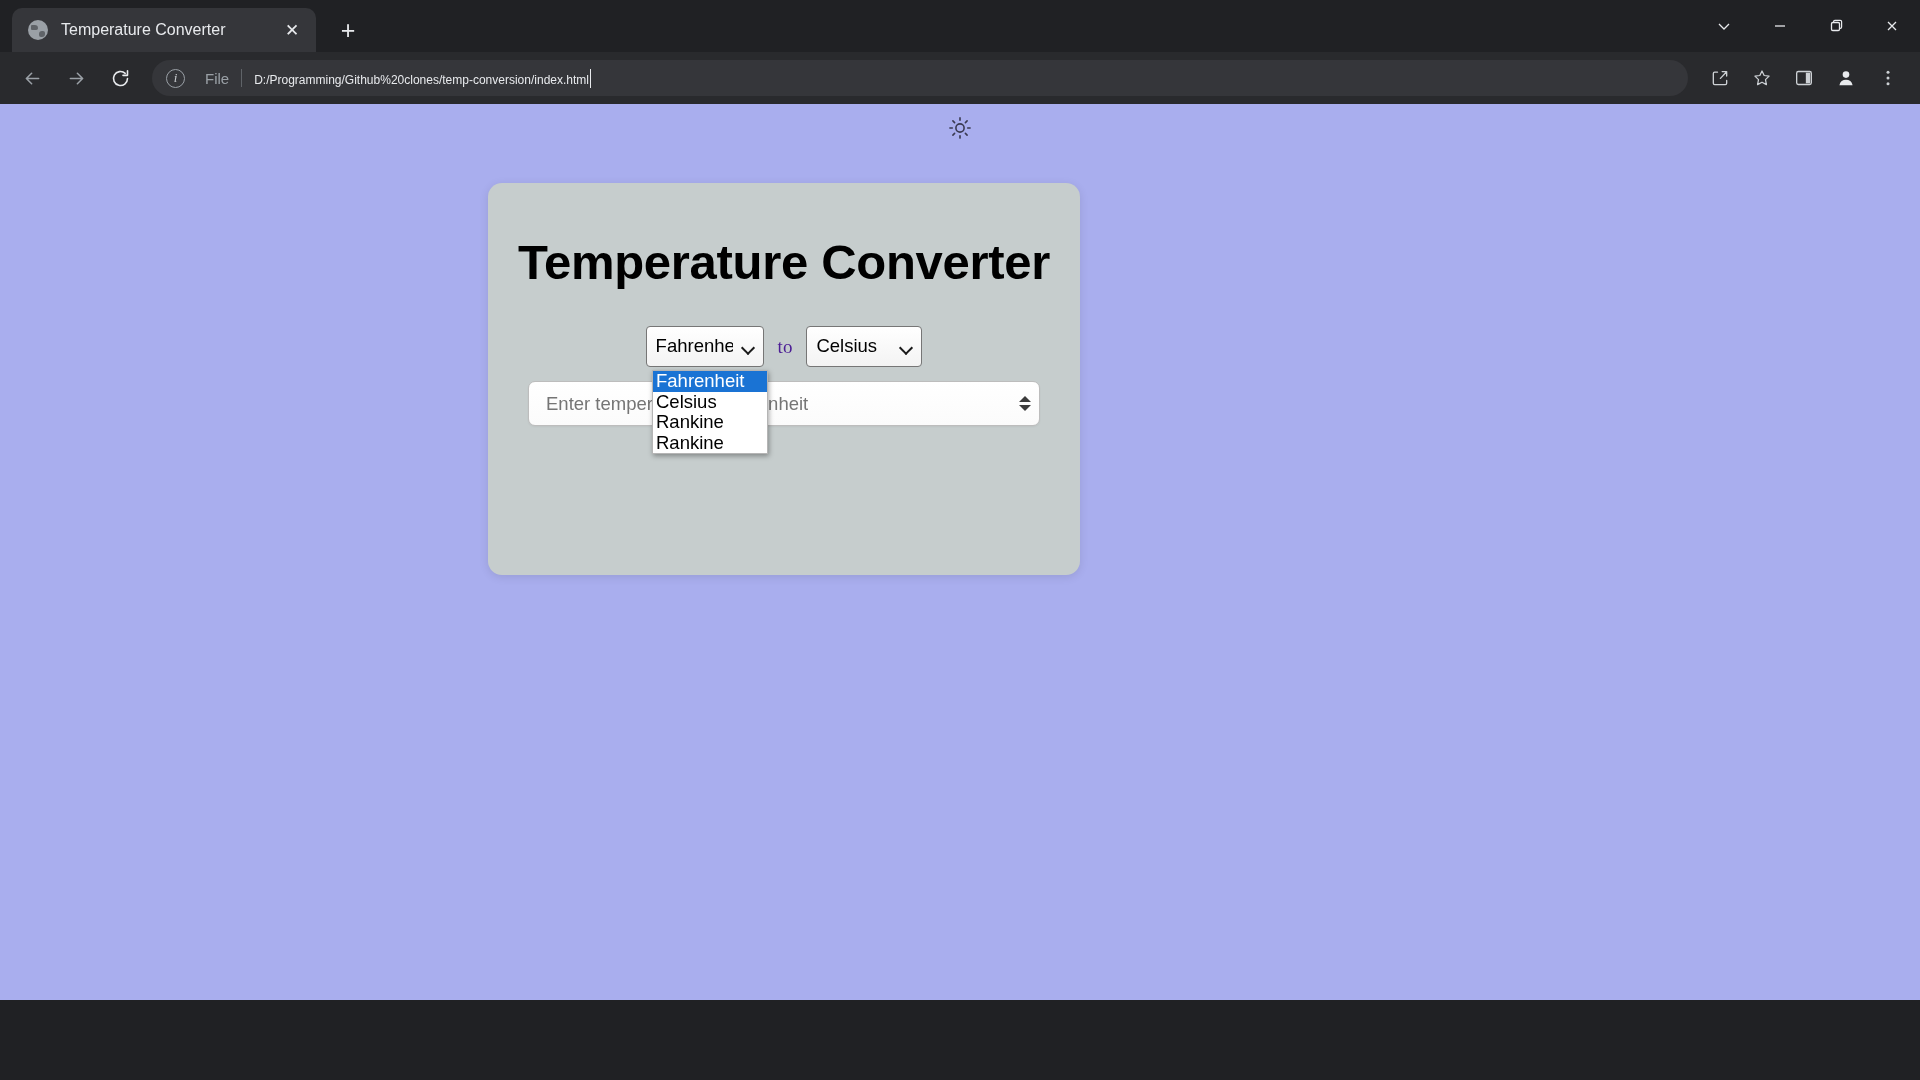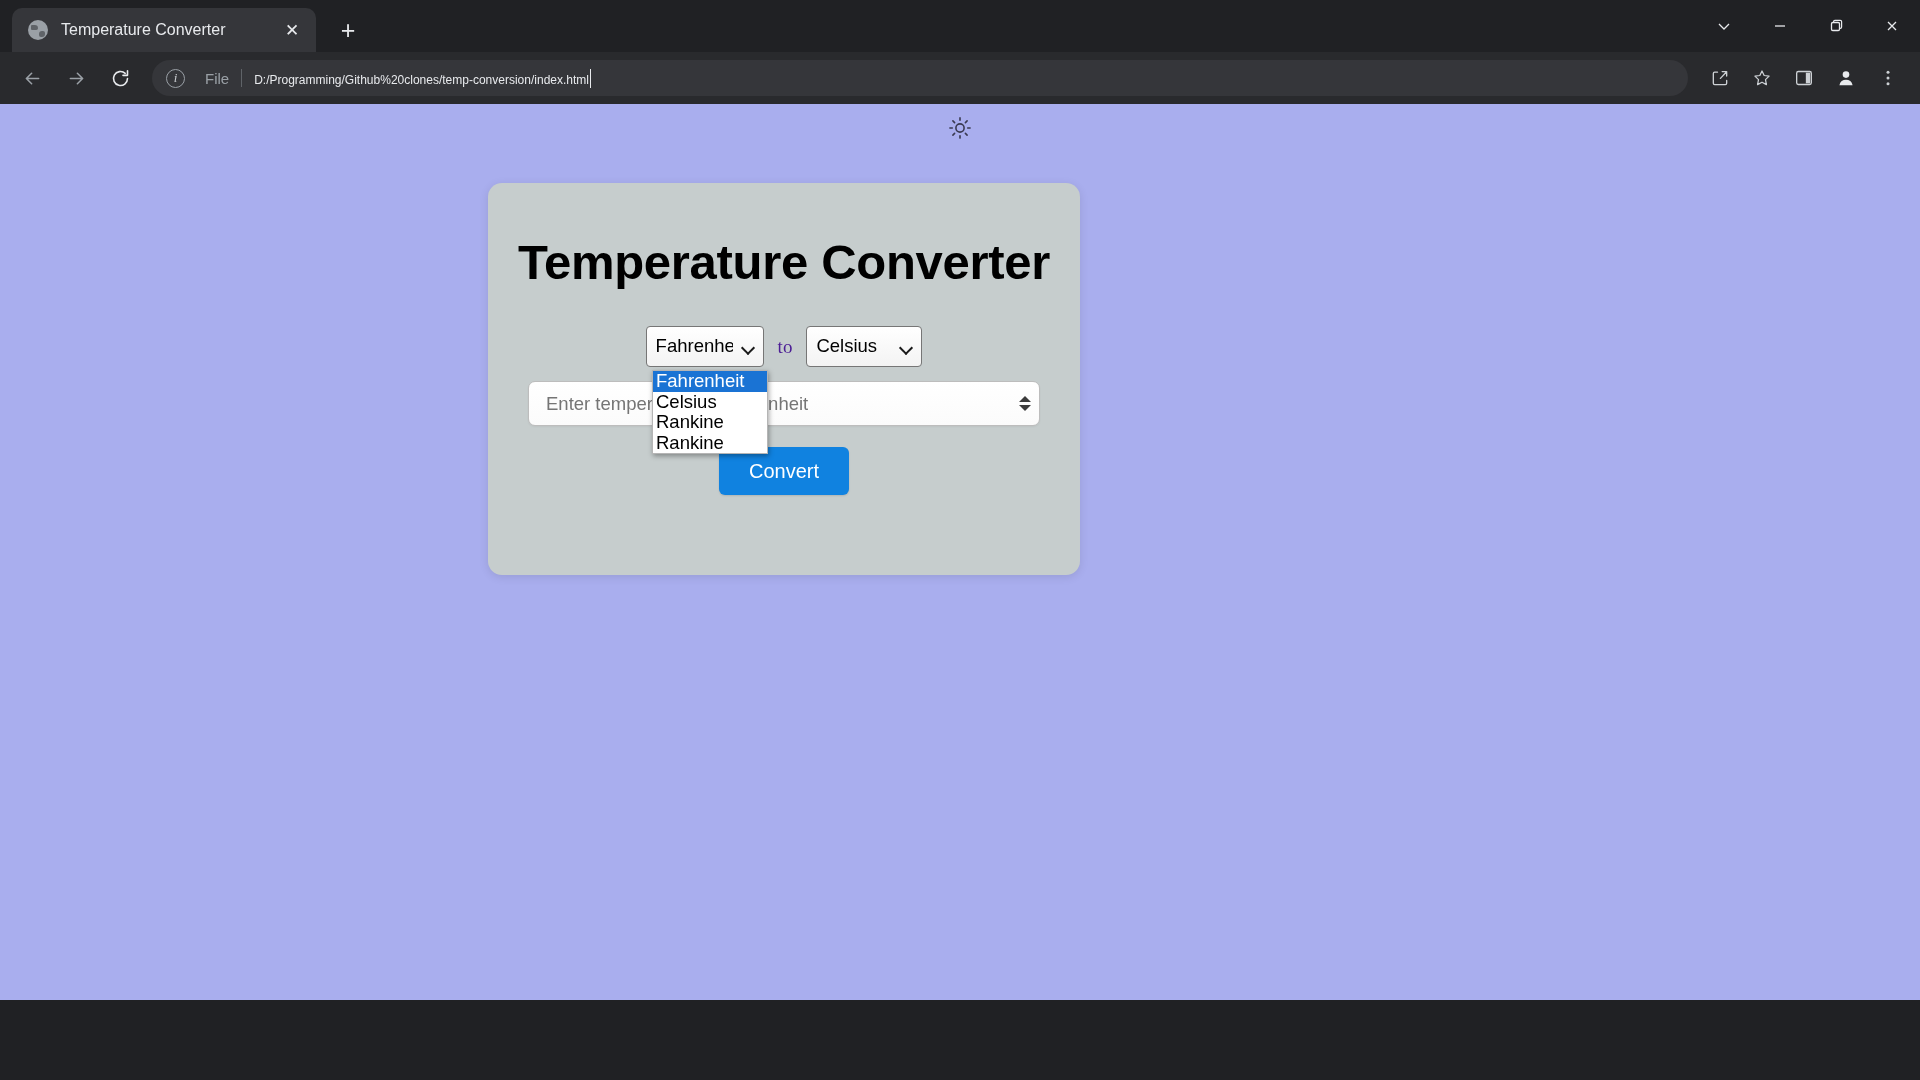--- a/index.html
+++ b/index.html
@@ -458,23 +458,20 @@
       <div class="inputrow">
         <div class="numwrap">
           <input class="numinput" type="text" placeholder="Enter temperature in Fahrenheit" style="">
           <div class="spinner">
             <div class="spin-up"></div>
             <div class="spin-dn"></div>
           </div>
         </div>
       </div>
 
-      <div class="btnrow">
-        <button class="convert-btn">Convert</button>
-      </div>
     </div>
 
     <div class="dropdown" id="from-dropdown">
         <div class="dd-opt selected">Fahrenheit</div>
         <div class="dd-opt">Celsius</div>
         <div class="dd-opt">Rankine</div>
         <div class="dd-opt">Rankine</div>
       </div>
 
   </div>

